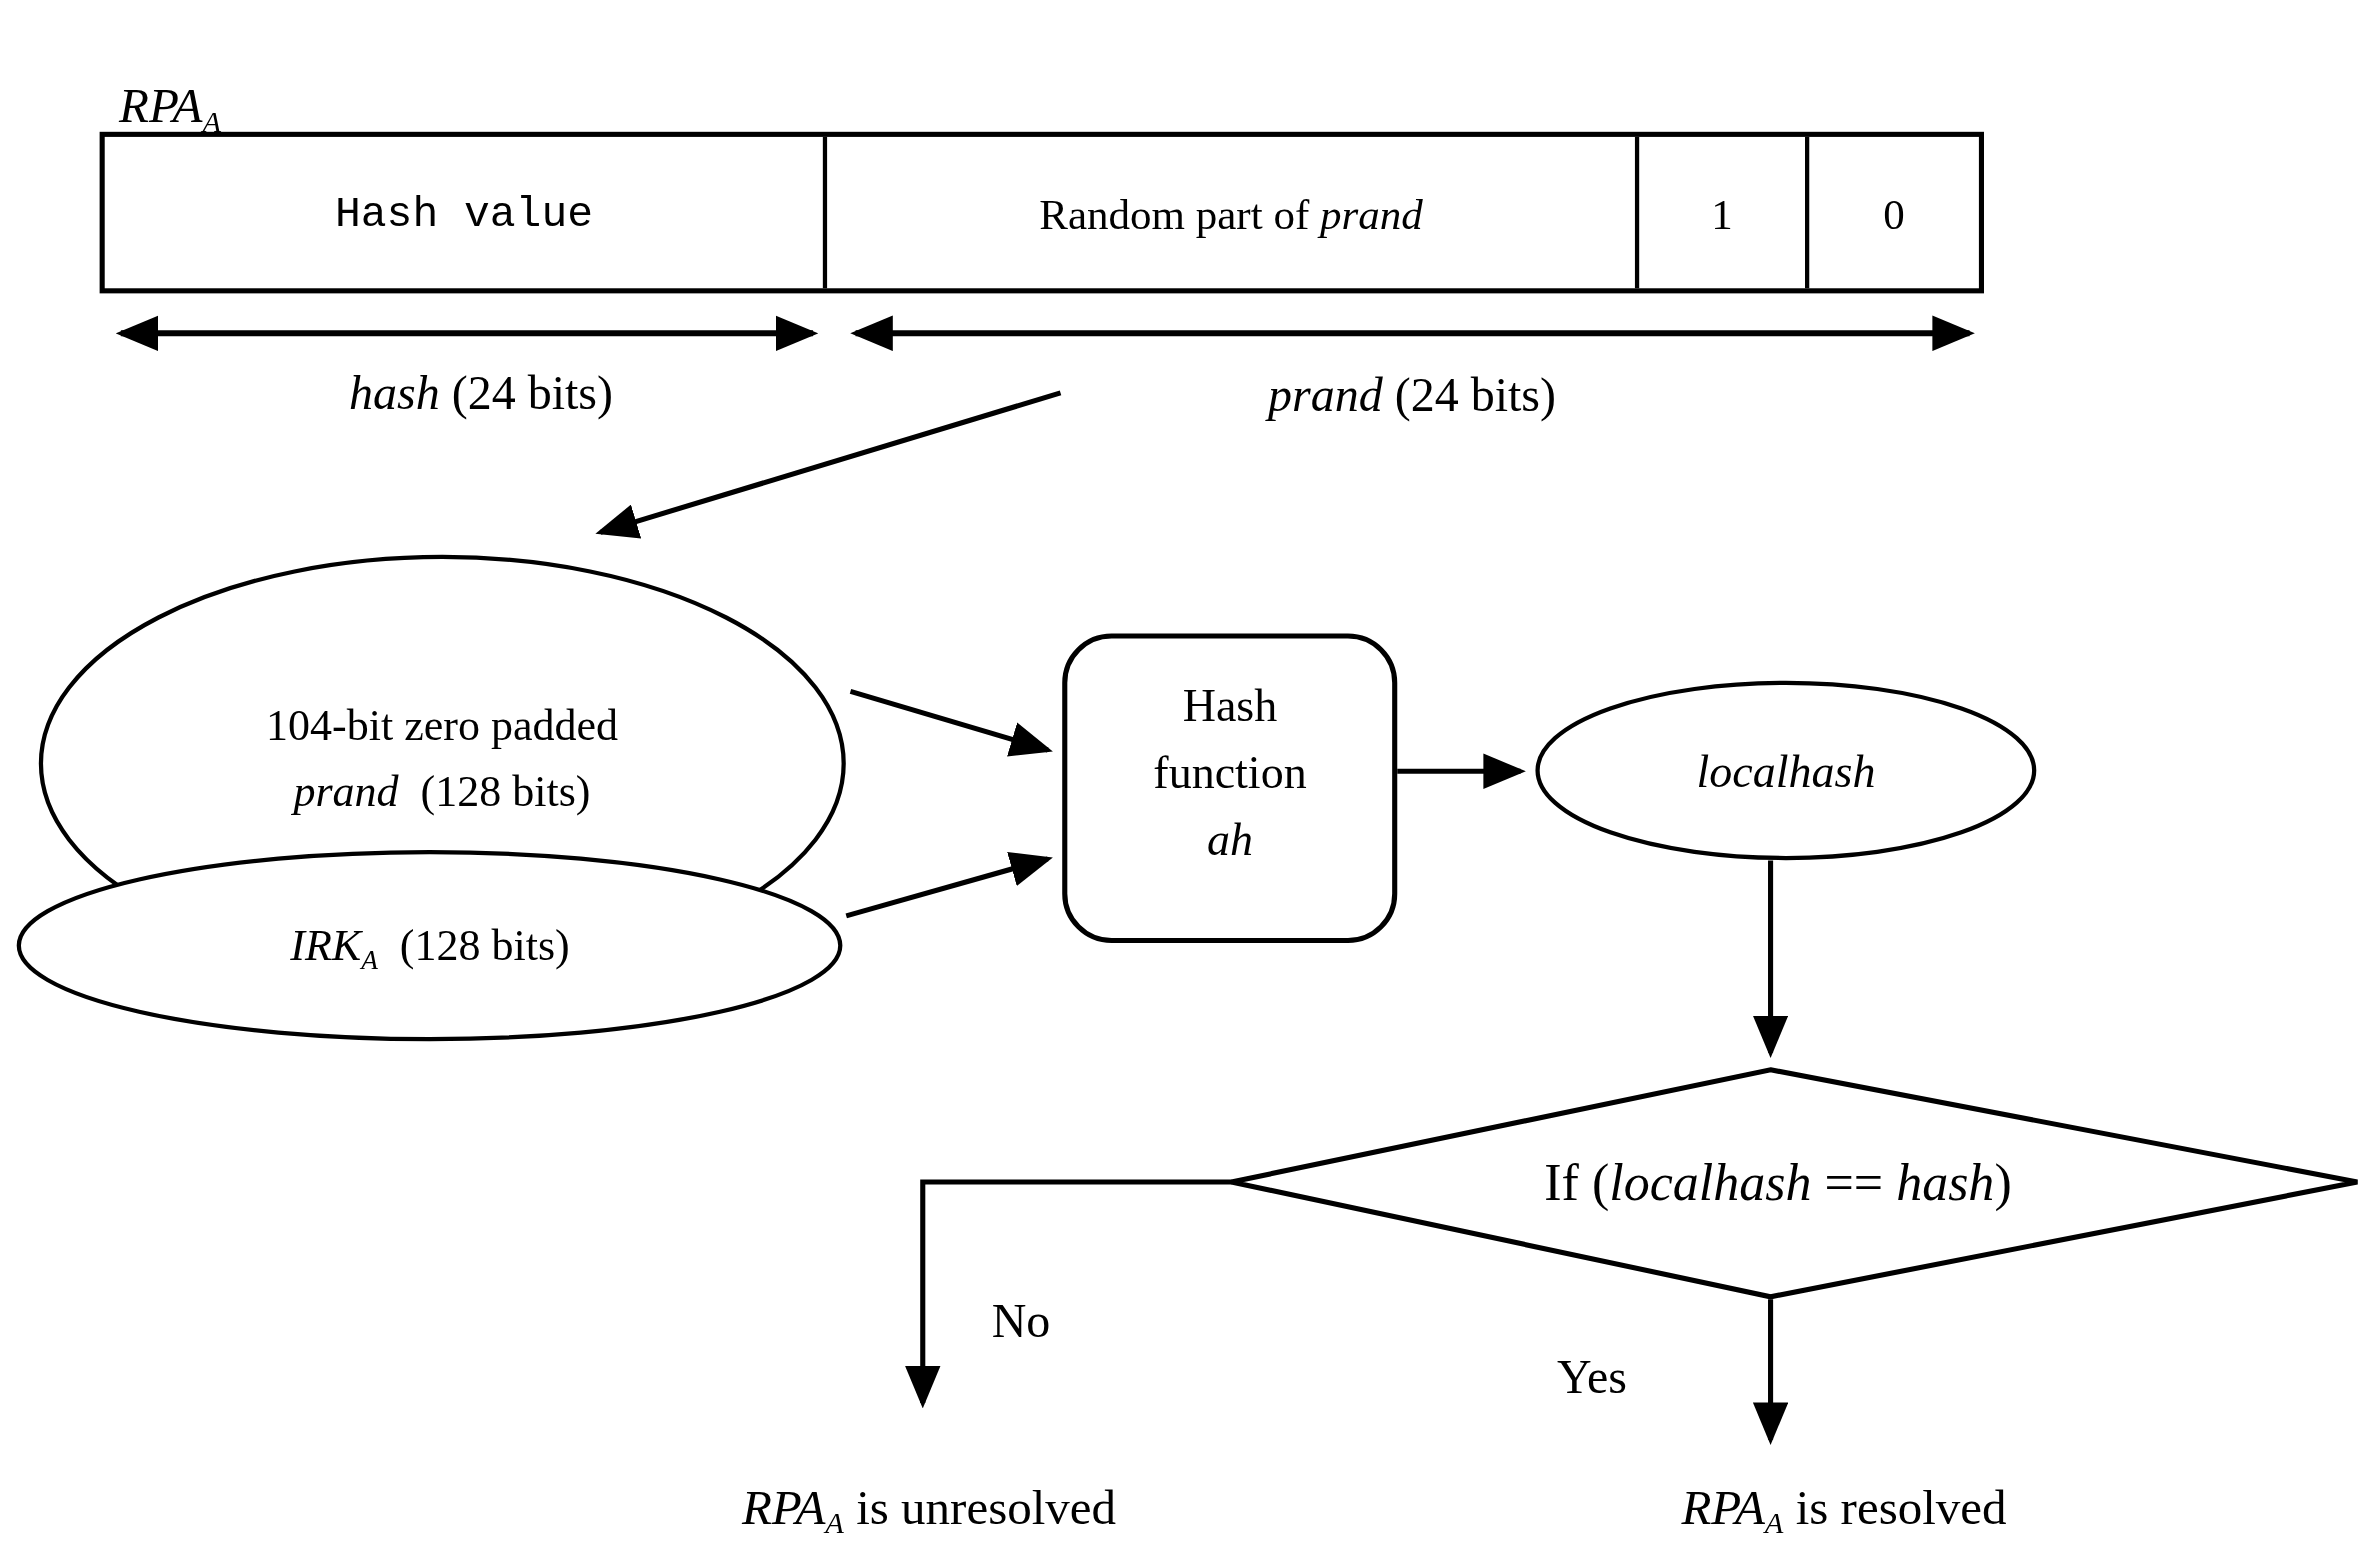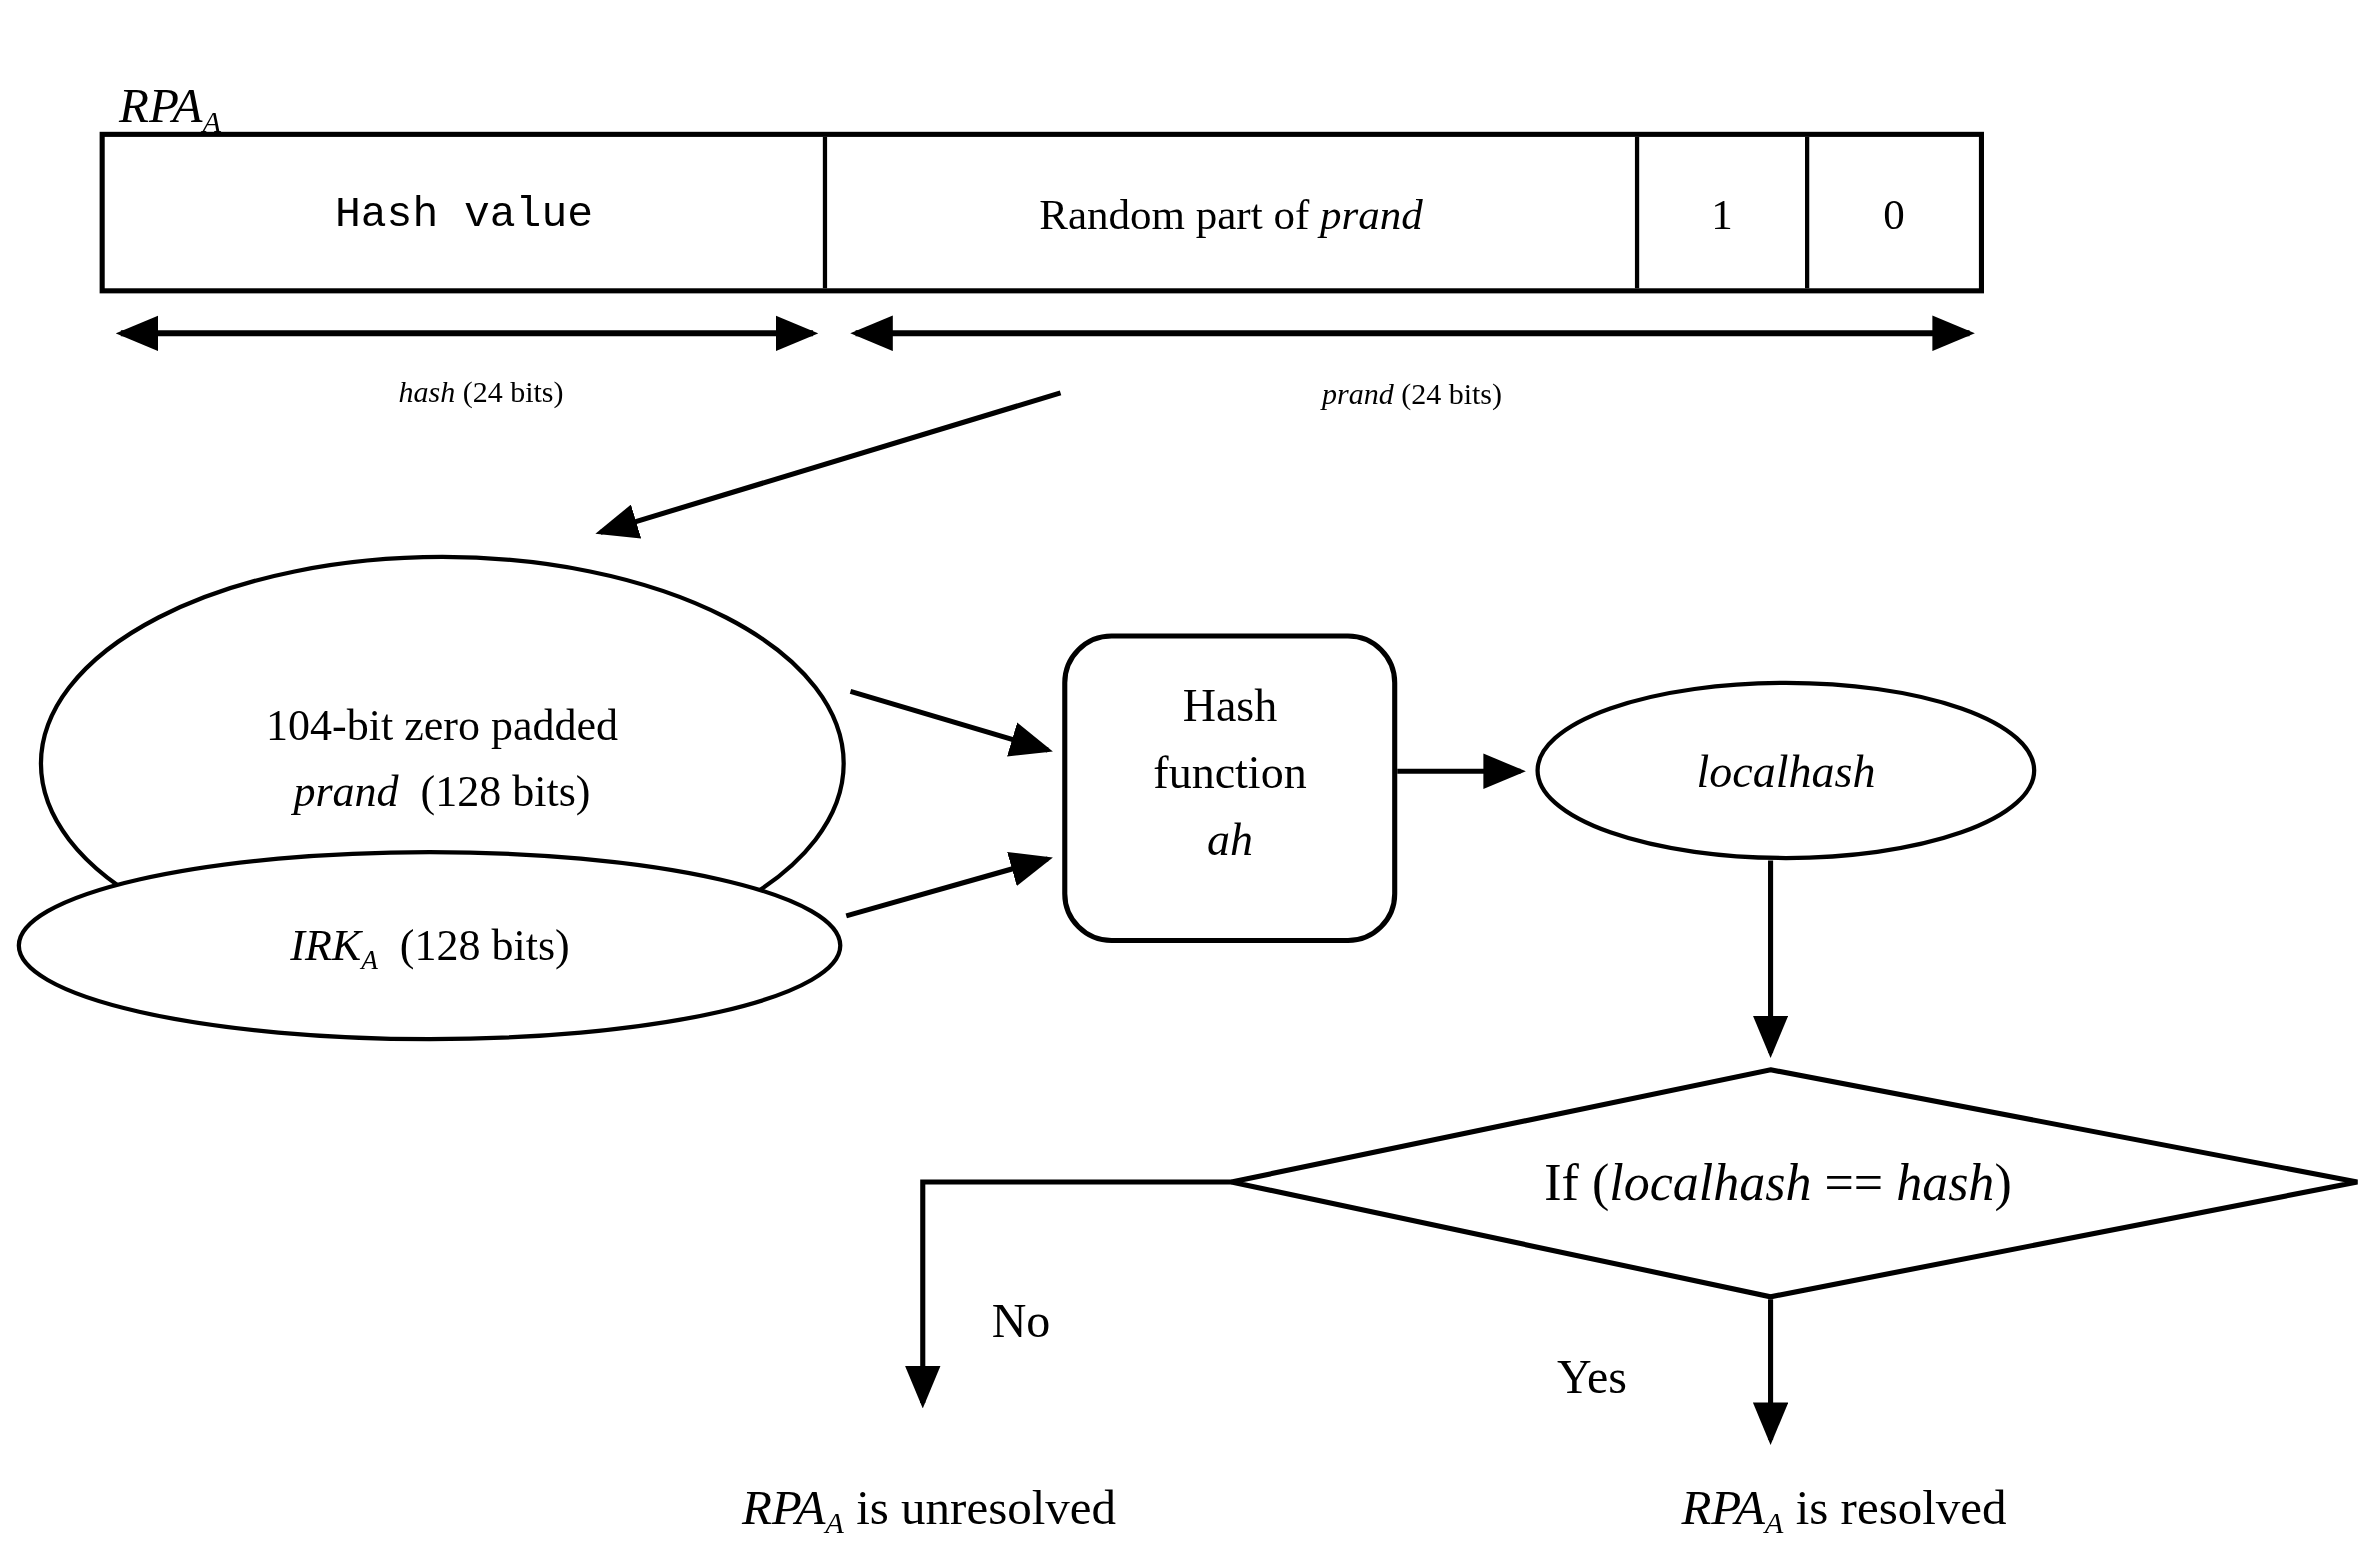--- a/index.html
+++ b/index.html
@@ -18,21 +18,21 @@
     transform: translate(-50%, -50%);
     white-space: nowrap;
     text-align: center;
     color: #000000;
   }
   .anchor-left { transform: none; }
   .it { font-style: italic; }
   sub.sml { font-size: 0.62em; vertical-align: -0.32em; line-height: 0; font-style: italic; }
   .f-title   { font-size: 49px; font-style: italic; }
   .f-cell    { font-size: 43px; }
-  .f-span    { font-size: 30px; }
+  .f-span    { font-size: 48px; }
   .f-ellipse { font-size: 44px; line-height: 1.5; }
   .f-box     { font-size: 46px; line-height: 67px; }
   .f-local   { font-size: 46px; font-style: italic; }
   .f-diamond { font-size: 52px; }
   .f-branch  { font-size: 48px; }
   .f-result  { font-size: 49px; }
   svg .shape { fill: #ffffff; stroke: #000000; }
   svg .wire  { fill: none; stroke: #000000; }
 </style>
 </head>

